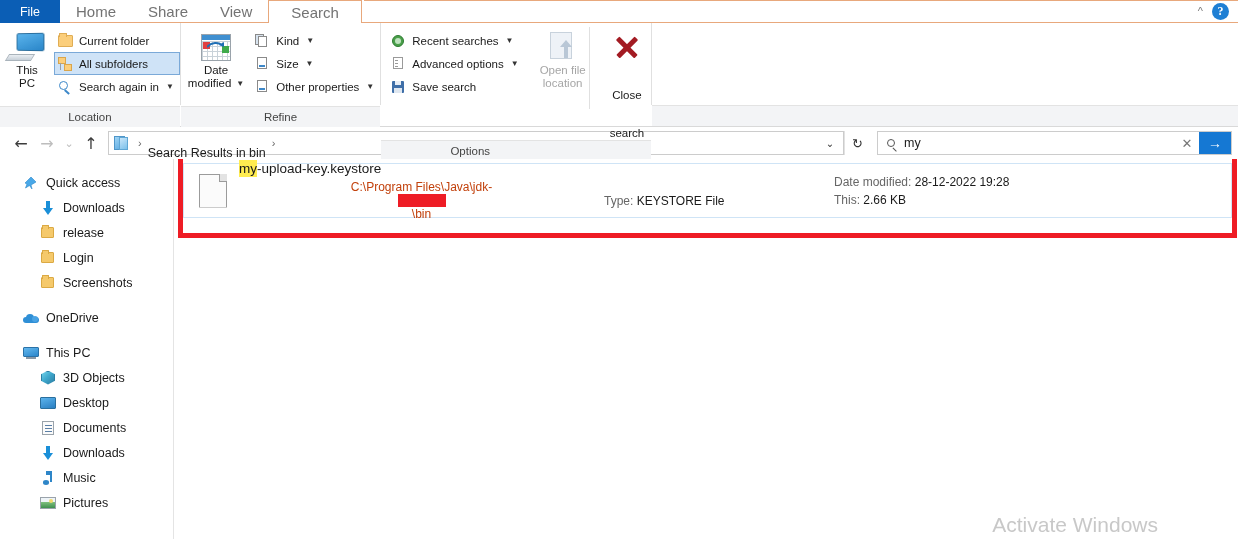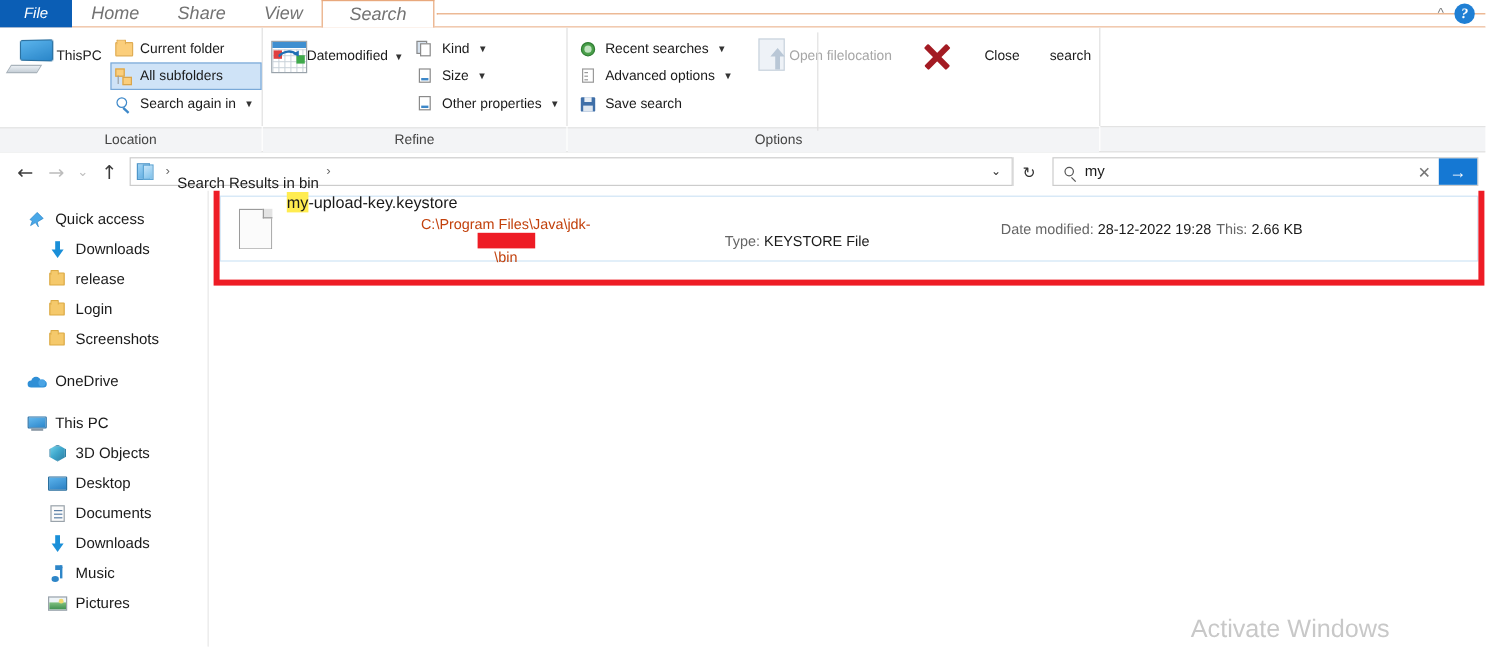--- a/index.html
+++ b/index.html
@@ -13,24 +13,23 @@
     font-size: 12px;
     color: #1a1a1a;
     position: relative;
   }
 
   
   .tabbar {
     height: 23px;
     background: #ffffff;
     display: flex;
-    align-items: center;
+    align-items: flex-start;
     position: relative;
     border-bottom: 1px solid #e8a87c;
-    font-style: italic;
   }
   .tab {
     display: flex; align-items: center; justify-content: center;
     padding: 0 16px;
     font-size: 15px;
     color: #737373;
     cursor: default;
     height: 23px;
     white-space: nowrap;
   }
@@ -99,21 +98,21 @@
     color: #444;
     background: #f3f4f6;
     border-top: 1px solid #e3e3e3;
   }
   .group-sep {
     width: 1px; background: #e0e0e0; height: 82px; align-self: flex-start;
   }
 
   
   .big-btn {
-    display: flex; align-items: center;
+    display: flex; flex-direction: column; align-items: center;
     justify-content: flex-end;
     padding: 3px 7px 0 7px;
     cursor: default;
     text-align: center;
     font-size: 11.5px;
     line-height: 13px;
     color: #1a1a1a;
     min-width: 48px;
   }
   .big-btn.disabled { color: #a6a6a6; }
@@ -466,21 +465,21 @@
   .redact {
     display: inline-block; width: 48px; height: 13px;
     background: #ee1c25; vertical-align: middle; margin: 0 1px;
   }
   .res-type {
     flex: 0 0 230px;
     font-size: 12px; color: #1a1a1a;
     align-self: flex-end; padding-bottom: 9px;
   }
   .res-type .lbl { color: #666; }
-  .res-meta { display:flex; gap: 4px; font-size: 12px; }
+  .res-meta { display:flex; flex-direction: column; gap: 4px; font-size: 12px; }
   .res-meta .lbl { color: #666; }
   .res-meta .val { color: #1a1a1a; }
 
   .redbox {
     position: absolute;
     left: 4px; top: -6px;
     width: 1059px; height: 85px;
     border: 5px solid #ee1c25;
     pointer-events: none;
   }

